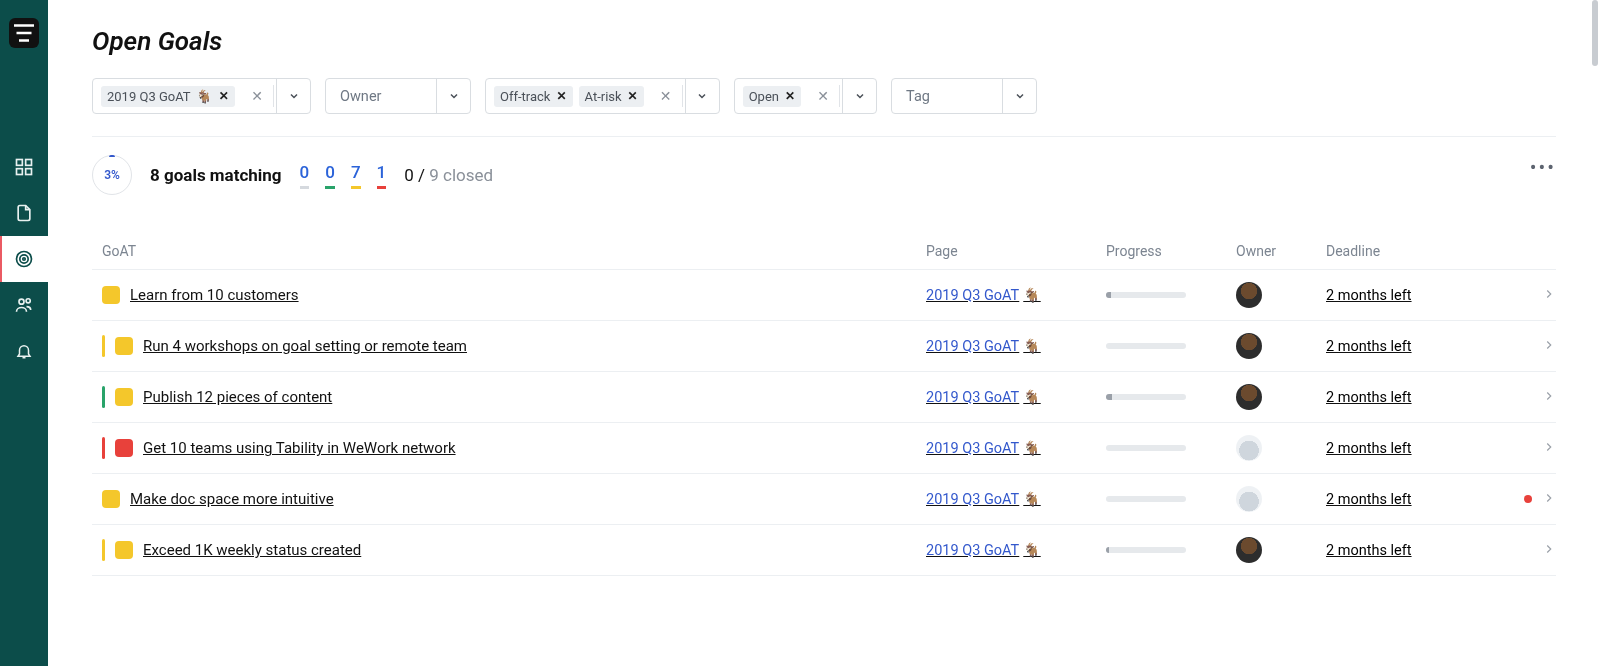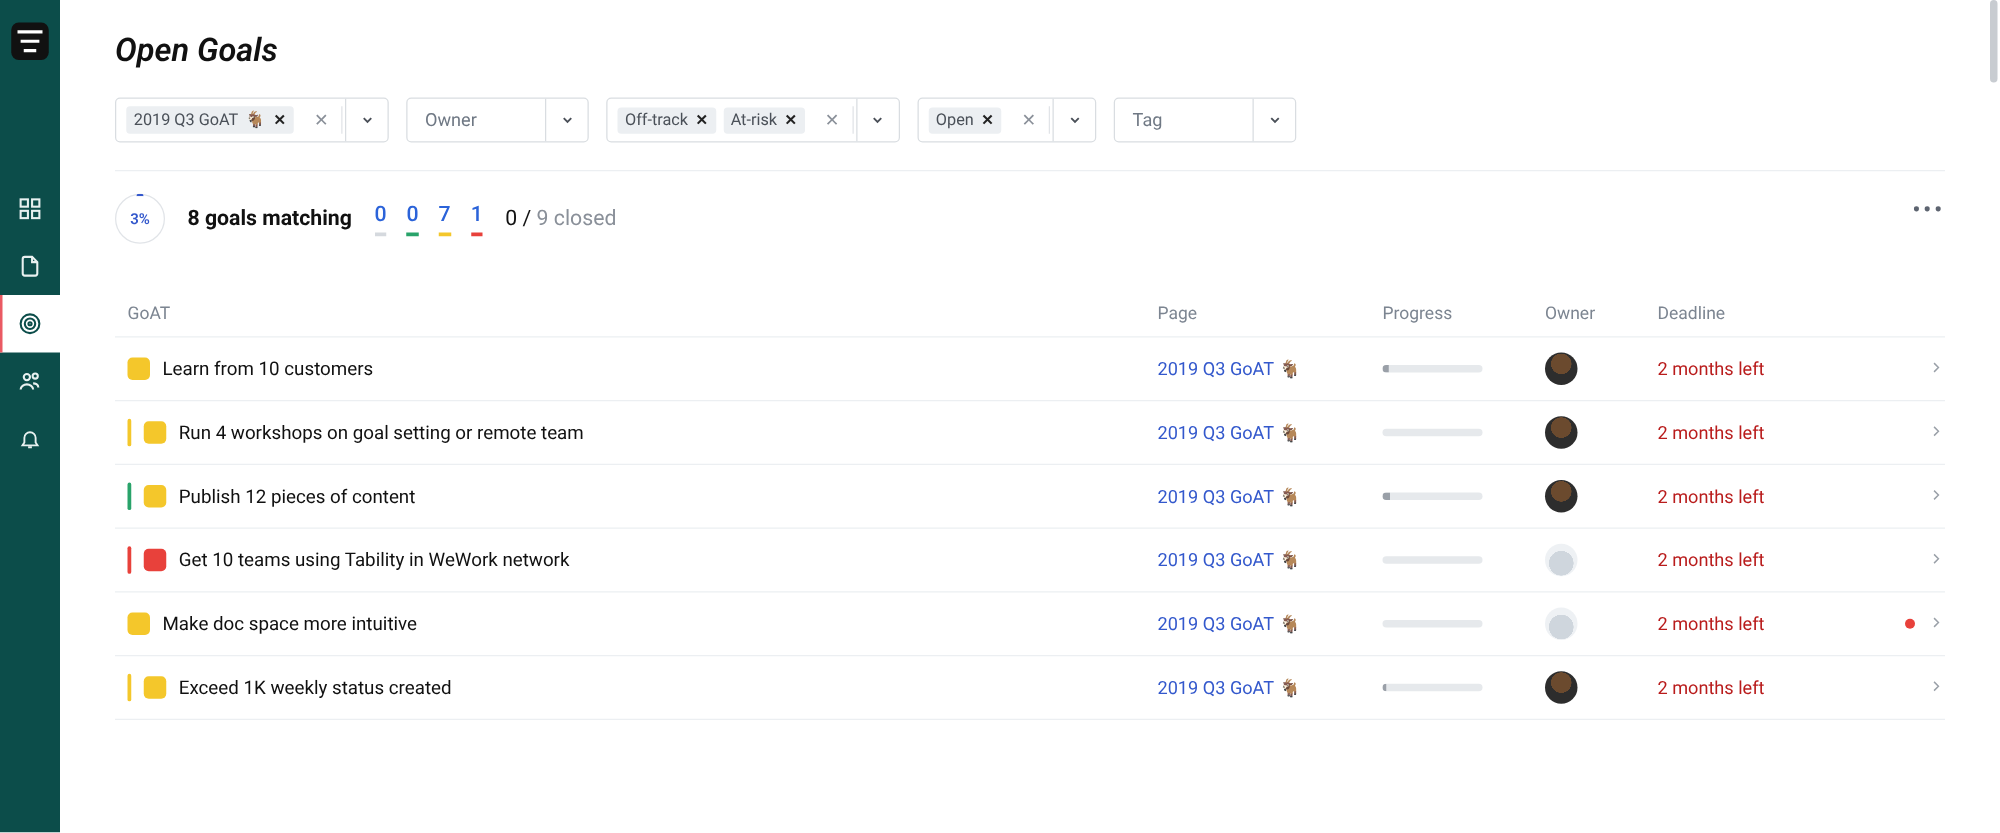--- a/index.html
+++ b/index.html
@@ -90,39 +90,39 @@
   .count.c-yellow{border-bottom-color:#f4c72b;}
   .count.c-red{border-bottom-color:#e8413b;}
   .closed-frag{font-size:17px;color:#111;}
   .closed-frag .muted{color:#8a9099;}
   .more-btn{position:absolute;right:0;top:18px;color:#5d6470;cursor:pointer;font-size:20px;letter-spacing:2px;}
 
   
   .table-wrap{margin-top:42px;}
   .thead,.trow{display:grid;grid-template-columns: 1fr 170px 120px 80px 180px 40px;align-items:center;gap:10px;}
   .thead{font-size:14px;color:#7c8591;padding:0 0 10px 10px;border-bottom:1px solid #eceff2;}
-  .trow{padding:12px 0 12px 10px;border-bottom:1px solid #eceff2;cursor:pointer;}
+  .trow{padding:12px 0 12px 10px;border-bottom:1px solid #eceff2;cursor:pointer;text-decoration:underline;}
   .goal-cell{display:flex;align-items:center;gap:10px;}
   .stripe{width:3px;height:22px;border-radius:2px;}
   .stripe.green{background:#29a36a;}
   .stripe.yellow{background:#f4c72b;}
   .stripe.red{background:#e8413b;}
   .square{width:18px;height:18px;border-radius:4px;}
   .square.yellow{background:#f4c72b;}
   .square.red{background:#e8413b;}
   .goal-title{font-size:15px;color:#111;}
   .page-link{color:#3358cc;font-size:14.5px;display:flex;align-items:center;gap:4px;}
   .page-link .emoji{font-size:14px;}
   .prog{width:80px;height:6px;background:#e6e9ec;border-radius:3px;position:relative;overflow:hidden;}
   .prog>span{position:absolute;left:0;top:0;bottom:0;background:#9aa0a8;}
   .owner-cell{display:flex;align-items:center;}
   .avatar{width:26px;height:26px;border-radius:50%;background:#555;display:inline-block;}
   .avatar.a{background:radial-gradient(circle at 50% 35%, #6b4a2e 0 38%, #2d2d2d 39% 100%);}
   .avatar.b{background:radial-gradient(circle at 50% 60%, #cfd6dd 0 48%, #eef1f4 49% 100%);}
-  .deadline{font-size:14.5px;color:#b91c1c;}
+  .deadline{font-size:14.5px;color:#000000;}
   .row-end{display:flex;align-items:center;justify-content:flex-end;gap:10px;color:#9aa0a8;}
   .row-end .dot{width:8px;height:8px;border-radius:50%;background:#e8413b;}
   .chev svg{width:14px;height:14px;}
 
   
   .scroll-hint{position:fixed;right:2px;top:0;width:6px;height:66px;background:#c8ccd1;border-radius:3px;}
 </style>
 </head>
 <body>
 

